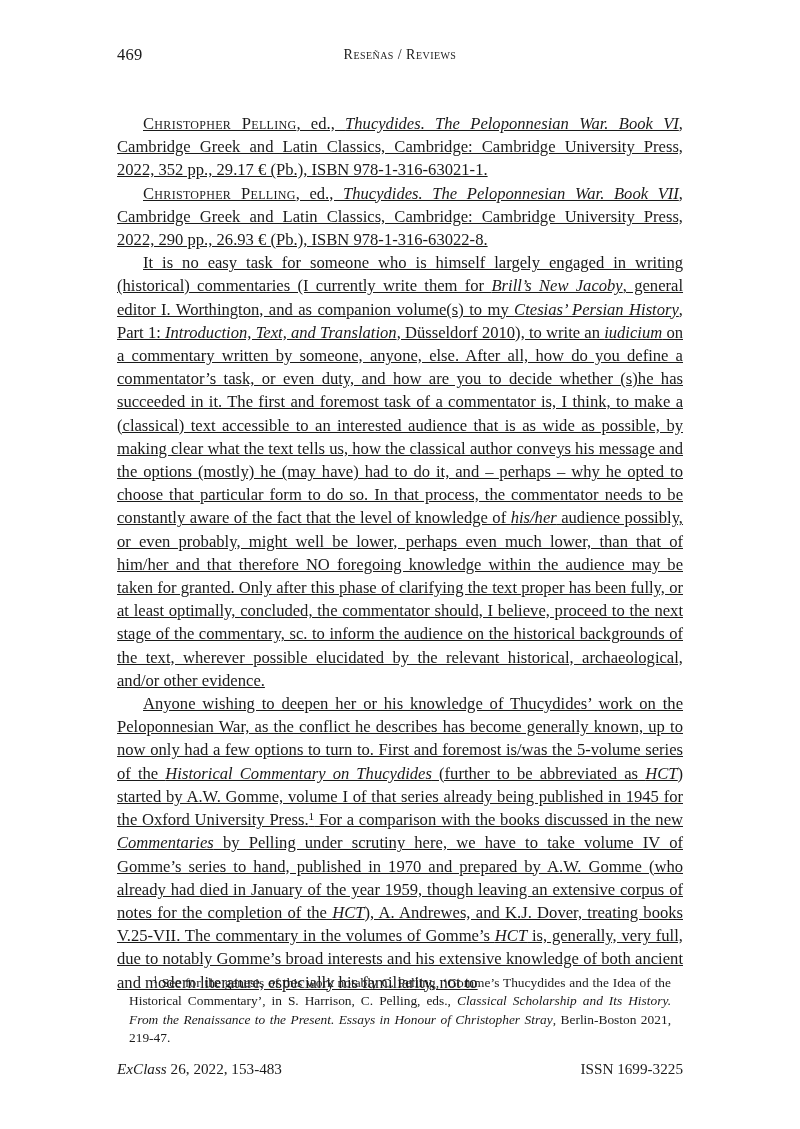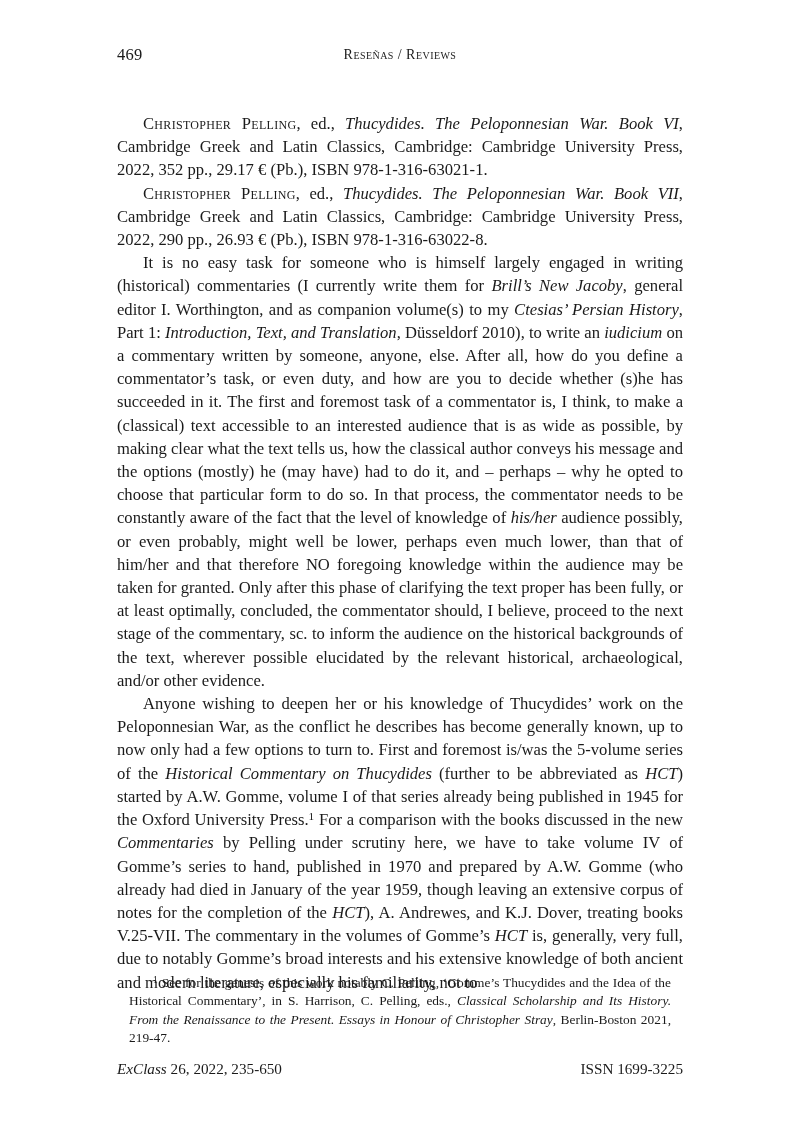--- a/index.html
+++ b/index.html
@@ -61,20 +61,21 @@
   }
 
   p.para {
     margin: 0;
     text-align: justify;
     text-justify: inter-word;
     font-size: 16.6px;
     line-height: 23.2px;
     text-indent: 26px;
     hyphens: none;
+    text-decoration: underline;
   }
 
   
   .bibgroup p.para { text-indent: 26px; }
 
   .smallcaps {
     font-variant: small-caps;
     letter-spacing: 0.3px;
   }
   i, em { font-style: italic; }
@@ -150,17 +151,17 @@
 
     <p class="para"><span>Anyone wishing to deepen her or his knowledge of Thucydides’ work on the Peloponnesian War, as the conflict he describes has become generally known, up to now only had a few options to turn to. First and foremost is/was the 5-volume series of the </span><i>Historical Commentary on Thucydides</i><span> (further to be abbreviated as </span><i>HCT</i><span>) started by A.W. Gomme, volume I of that series already being published in 1945 for the Oxford University Press.</span><sup class="fnref">1</sup><span> For a comparison with the books discussed in the new </span><i>Commentaries</i><span> by Pelling under scrutiny here, we have to take volume IV of Gomme’s series to hand, published in 1970 and prepared by A.W. Gomme (who already had died in January of the year 1959, though leaving an extensive corpus of notes for the completion of the </span><i>HCT</i><span>), A. Andrewes, and K.J. Dover, treating books V.25-VII. The commentary in the volumes of Gomme’s </span><i>HCT</i><span> is, generally, very full, due to notably Gomme’s broad interests and his extensive knowledge of both ancient and modern literature, especially his familiarity, not to</span></p>
 
   </div>
 
   <div class="footnotes">
     <p class="footnote"><sup class="fnmark">1</sup><span class="fn-sep"></span><span>See for the genesis of this work notably C. Pelling, ‘Gomme’s Thucydides and the Idea of the Historical Commentary’, in S. Harrison, C. Pelling, eds., </span><i>Classical Scholarship and Its History. From the Renaissance to the Present. Essays in Honour of Christopher Stray</i><span>, Berlin-Boston 2021, 219-47.</span></p>
   </div>
 
   <div class="footer">
-    <span class="footer-left"><i>ExClass</i><span> 26, 2022, 235-650</span></span>
+    <span class="footer-left"><i>ExClass</i><span> 26, 2022, 153-483</span></span>
     <span class="footer-right">ISSN 1699-3225</span>
   </div>
 
 </div>
 
 </body></html>

